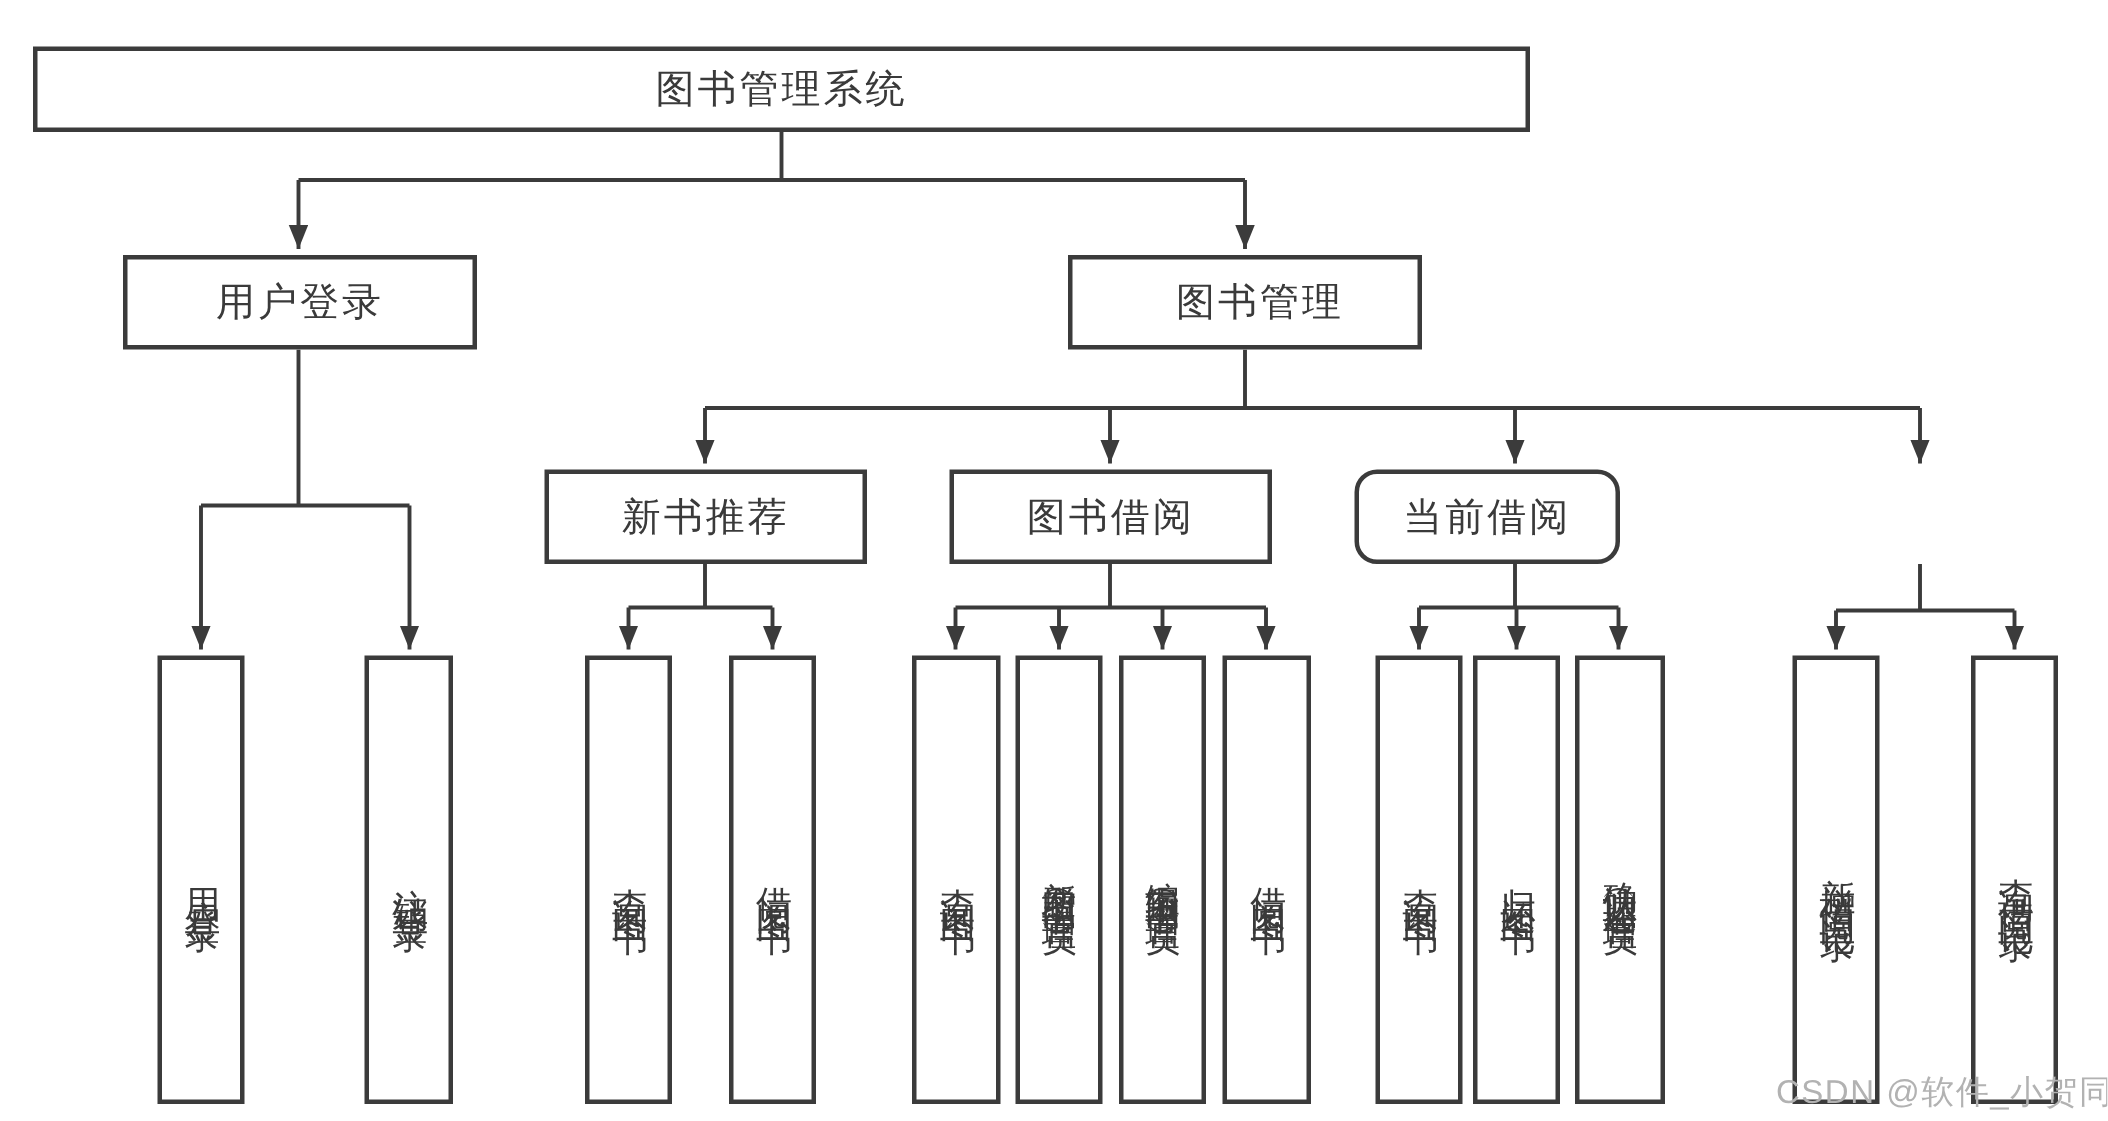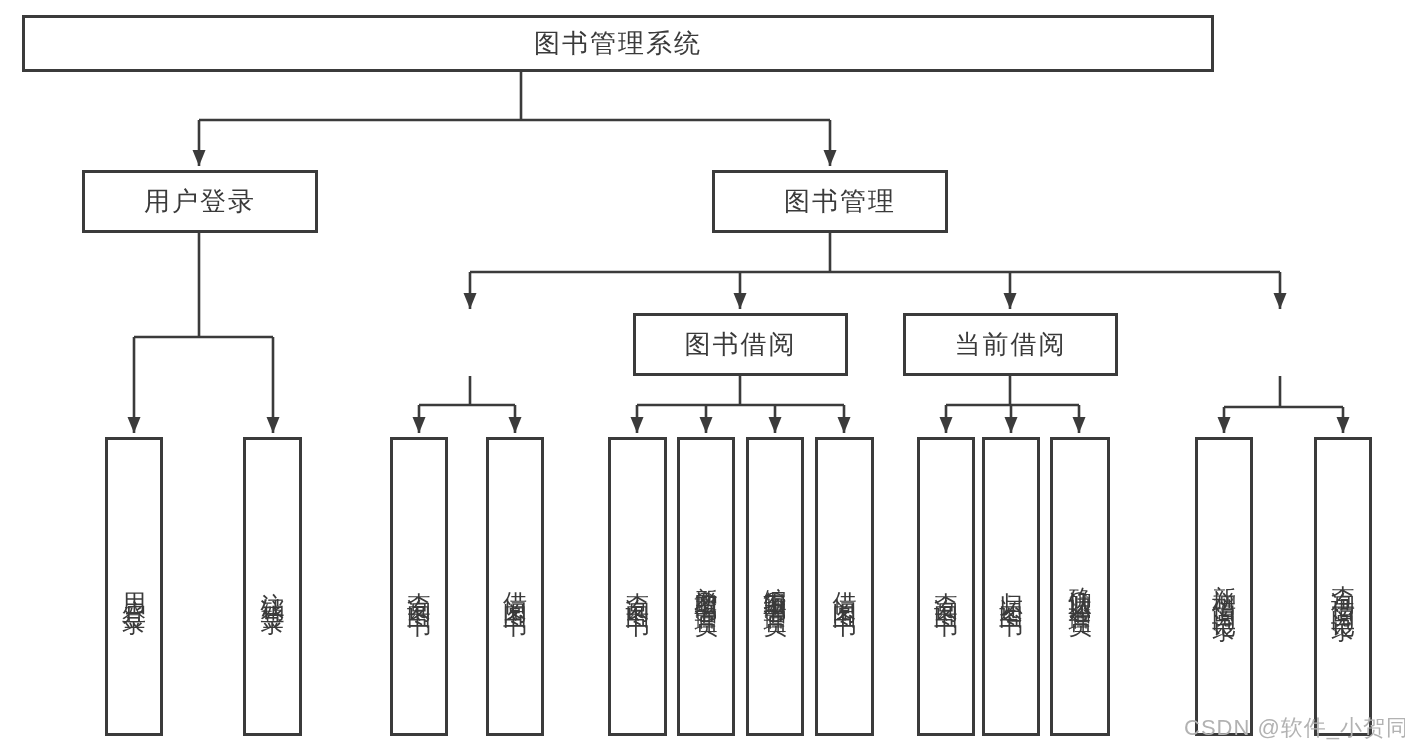--- a/index.html
+++ b/index.html
@@ -103,35 +103,38 @@
       <path d="M1011 405 V433" marker-end="url(#arrow)"></path>
       <path d="M1079 405 V433" marker-end="url(#arrow)"></path>
 
       <path d="M1280 376 V407"></path>
       <path d="M1224 407 H1343"></path>
       <path d="M1224 407 V433" marker-end="url(#arrow)"></path>
       <path d="M1343 407 V433" marker-end="url(#arrow)"></path>
     </g>
   </svg>
 
-  <div class="node" style="left:22px; top:15px; width:1192px; height:57px;justify-content:center;">
+  <div class="node" style="left:22px; top:31px; width:998px; height:57px;justify-content:center;">
     <span class="lbl">图书管理系统</span>
   </div>
 
   <div class="node" style="left:82px; top:170px; width:236px; height:63px;">
     <span class="lbl">用户登录</span>
   </div>
   <div class="node" style="left:712px; top:170px; width:236px; height:63px;padding-left:20px;">
     <span class="lbl">图书管理</span>
   </div>
 
+  <div class="node" style="left:363px; top:313px; width:215px; height:63px;">
+    <span class="lbl">新书推荐</span>
+  </div>
   <div class="node" style="left:633px; top:313px; width:215px; height:63px;justify-content:center;">
     <span class="lbl">图书借阅</span>
   </div>
-  <div class="node" style="left:903px; top:313px; width:215px; height:63px;">
+  <div class="node" style="left:903px; top:313px; width:177px; height:63px;border-radius:15px;">
     <span class="lbl">当前借阅</span>
   </div>
 
   <div class="node leaf" style="left:105px; top:437px; width:58px; height:299px;">
     <span class="lbl">用户登录</span>
   </div>
   <div class="node leaf" style="left:243px; top:437px; width:59px; height:299px;">
     <span class="lbl">注销登录</span>
   </div>
 

